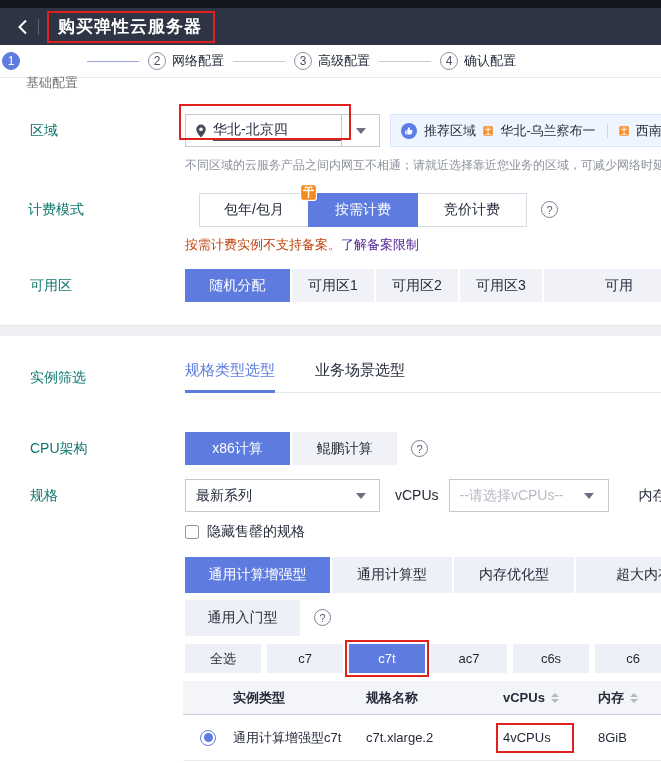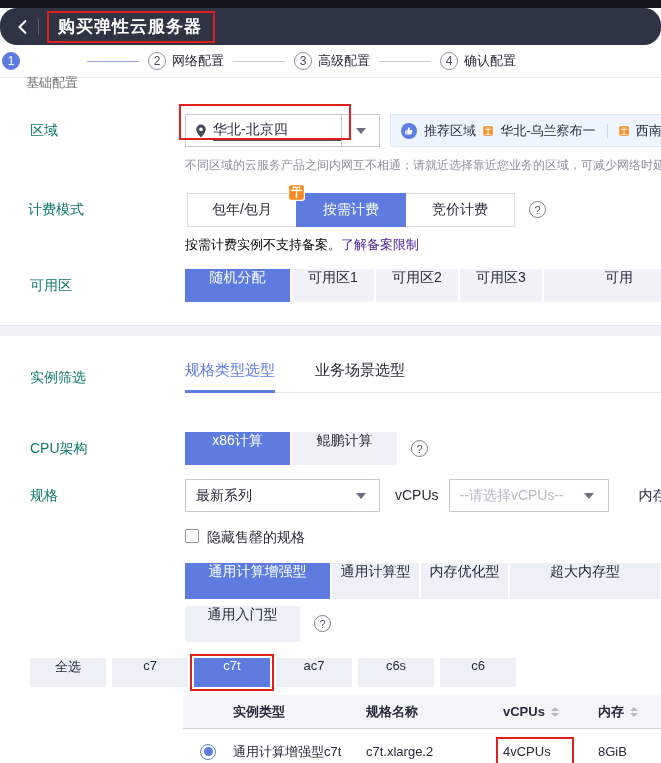--- a/index.html
+++ b/index.html
@@ -3,21 +3,21 @@
 <meta charset="utf-8">
 <style>
   * { margin:0; padding:0; box-sizing:border-box; }
   html,body { background:#e9eaee; }
   .screen{
     width:661px;height:763px;position:relative;overflow:hidden;background:#fff;
     font-family:"Liberation Sans","DejaVu Sans",sans-serif;color:#252b3a;
   }
   
   .topstrip{height:8px;background:#14171f;}
-  .appbar{height:37px;background:#2e3444;display:flex;align-items:center;padding:0 12px;border-radius:17px;}
+  .appbar{height:37px;background:#2e3444;display:flex;align-items:center;padding:0 12px;}
   .back-btn{width:20px;height:20px;display:flex;align-items:center;justify-content:center;cursor:pointer;}
   .appbar .vdiv{width:1px;height:16px;background:#5a6070;margin:0 10px 0 6px;}
   .title-wrap{position:relative;padding:2px 9px;}
   .page-title{font-size:17px;font-weight:bold;color:#ffffff;letter-spacing:1px;}
   .anno{position:absolute;border:2px solid #e01f1f;pointer-events:none;z-index:5;}
   .anno-title{left:-2px;right:-4px;top:-2px;bottom:-3px;}
   
   .stepper{height:33px;display:flex;align-items:center;background:#fff;border-bottom:1px solid #e8eaf0;padding-left:2px;}
   .step{display:flex;align-items:center;gap:6px;font-size:13px;cursor:pointer;}
   .step .dot{width:18px;height:18px;border-radius:50%;display:flex;align-items:center;justify-content:center;font-size:12px;border:1px solid #8f95a5;color:#4a4f5e;background:#fff;}
@@ -40,31 +40,31 @@
   .anno-region{left:-7px;top:-11px;width:172px;height:36px;}
   .recommend-bar{margin-left:10px;height:33px;background:#eef5ff;border:1px solid #d8e7fd;display:flex;align-items:center;padding:0 10px;gap:7px;font-size:13px;width:300px;}
   .thumb-badge{width:16px;height:16px;border-radius:50%;background:#5f7de8;display:flex;align-items:center;justify-content:center;flex:none;}
   .rec-divider{width:1px;height:14px;background:#c9d8f2;margin:0 4px;flex:none;}
   .rec-region{cursor:pointer;}
   .helper-row{margin-left:185px;margin-top:10px;font-size:12px;color:#8d919e;white-space:nowrap;}
   
   .row-billing{margin-top:19px;padding-left:28px;}
   .seg-group{display:flex;}
   .seg{width:110px;height:34px;border:1px solid #d8dbe3;margin-left:-1px;display:flex;align-items:center;justify-content:center;font-size:14px;background:#fff;cursor:pointer;position:relative;}
-  .seg:first-child{margin-left:4px;}
+  .seg:first-child{margin-left:16px;}
   .seg.selected{background:#5e7ce0;border-color:#5e7ce0;color:#fff;z-index:1;}
   .gift-badge{position:absolute;top:-10px;right:-9px;width:17px;height:17px;z-index:2;}
   .help-icon{width:17px;height:17px;border-radius:50%;border:1px solid #7a8090;color:#575d6c;font-size:11px;display:flex;align-items:center;justify-content:center;margin-left:14px;margin-top:8px;cursor:pointer;flex:none;}
   .warning-row{margin-left:185px;margin-top:9px;font-size:13px;white-space:nowrap;}
-  .warning-text{color:#000000;}
+  .warning-text{color:#c2410c;}
   .warning-link{color:#4c1d95;cursor:pointer;}
   
   .row-az{margin-top:15px;}
   .chip-group{display:flex;gap:2px;}
-  .chip{height:33px;background:#f1f2f7;display:flex;justify-content:center;font-size:14px;color:#252b3a;cursor:pointer;}
+  .chip{height:33px;background:#f1f2f7;display:flex;align-items:center;justify-content:center;font-size:14px;color:#252b3a;cursor:pointer;}
   .chip.selected{background:#5e7ce0;color:#fff;}
   
   .section-band{margin-top:23px;height:11px;background:#eef0f4;border-top:1px solid #e4e6eb;}
   
   .row-filter{margin-top:25px;}
   .tabs{display:flex;gap:40px;border-bottom:1px solid #e6e8ee;flex:1;}
   .tab{font-size:15px;padding-bottom:10px;cursor:pointer;border-bottom:3px solid transparent;margin-bottom:-1px;}
   .tab.active{color:#5e7ce0;border-bottom-color:#5e7ce0;}
   
   .row-cpu{margin-top:39px;}
@@ -74,30 +74,30 @@
   .chip-az-last{width:150px;}
   
   .row-spec{margin-top:14px;}
   .series-select{width:195px;padding:0 0 0 10px;}
   .select-value{flex:1;font-size:14px;}
   .inline-label{font-size:14px;padding-top:8px;margin-left:15px;}
   .vcpus-select{width:160px;margin-left:10px;padding:0 0 0 10px;}
   .placeholder{color:#b6bac4;}
   .mem-label{margin-left:30px;}
   
-  .checkbox-row{margin-left:185px;margin-top:17px;display:flex;gap:8px;}
+  .checkbox-row{margin-left:185px;margin-top:11px;display:flex;align-items:center;gap:8px;}
   .checkbox{width:14px;height:14px;border:1px solid #9196a3;border-radius:2px;background:#fff;cursor:pointer;flex:none;}
   .checkbox-label{font-size:14px;}
   
   .row-spectype{margin-top:16px;}
   .row-spectype2{margin-top:7px;}
   .lavchip{height:36px;background:#eef0f7;font-size:14px;}
-  .w145{width:145px;} .w110{width:87px;} .w150{width:150px;} .w115{width:115px;}
-  
-  .row-series{margin-top:8px;flex-direction:column;}
+  .w145{width:145px;} .w110{width:120px;} .w150{width:150px;} .w115{width:115px;}
+  
+  .row-series{margin-top:8px;}
   .series-group{display:flex;gap:6px;}
   .series-chip{width:76px;height:29px;background:#eef0f7;font-size:13px;position:relative;}
   .anno-c7t{left:-4px;top:-4px;right:-4px;bottom:-4px;}
   
   .spec-table{margin-left:183px;margin-top:8px;width:500px;}
   .t-head,.t-row{display:grid;grid-template-columns:50px 133px 122px 100px 95px;align-items:center;}
   .t-head{height:34px;background:#f4f5f9;border-bottom:1px solid #ced2db;font-size:13px;font-weight:bold;}
   .t-row{height:46px;border-bottom:1px solid #e9ebf1;font-size:13px;}
   .th{display:flex;align-items:center;gap:6px;}
   .th-pad{padding-left:15px;}

